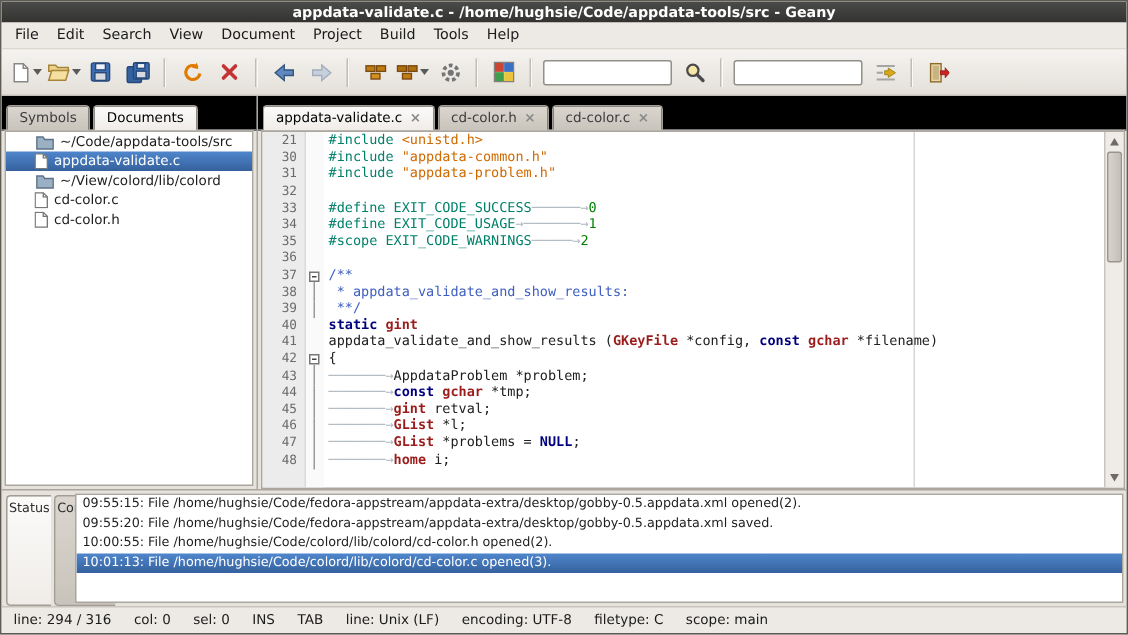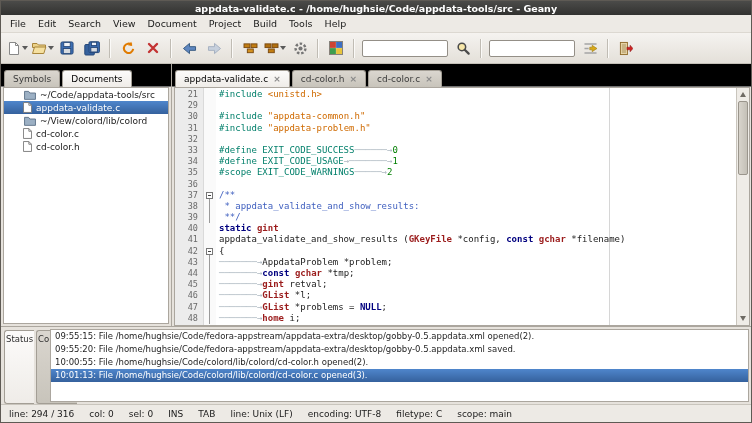--- a/index.html
+++ b/index.html
@@ -328,25 +328,20 @@
         <div class="gutter-strip"></div>
         <div class="fold-strip"></div>
         <div class="margin-line"></div>
         <div class="rows">
             <div class="crow">
               <span class="ln">21</span>
               <span class="fold"></span>
               <span class="code"><span class="tok-pp">#include </span><span class="tok-str">&lt;unistd.h&gt;</span></span>
             </div>
             <div class="crow">
-              <span class="ln">29</span>
-              <span class="fold"></span>
-              <span class="code"></span>
-            </div>
-            <div class="crow">
               <span class="ln">30</span>
               <span class="fold"></span>
               <span class="code"><span class="tok-pp">#include </span><span class="tok-str">"appdata-common.h"</span></span>
             </div>
             <div class="crow">
               <span class="ln">31</span>
               <span class="fold"></span>
               <span class="code"><span class="tok-pp">#include </span><span class="tok-str">"appdata-problem.h"</span></span>
             </div>
             <div class="crow">

